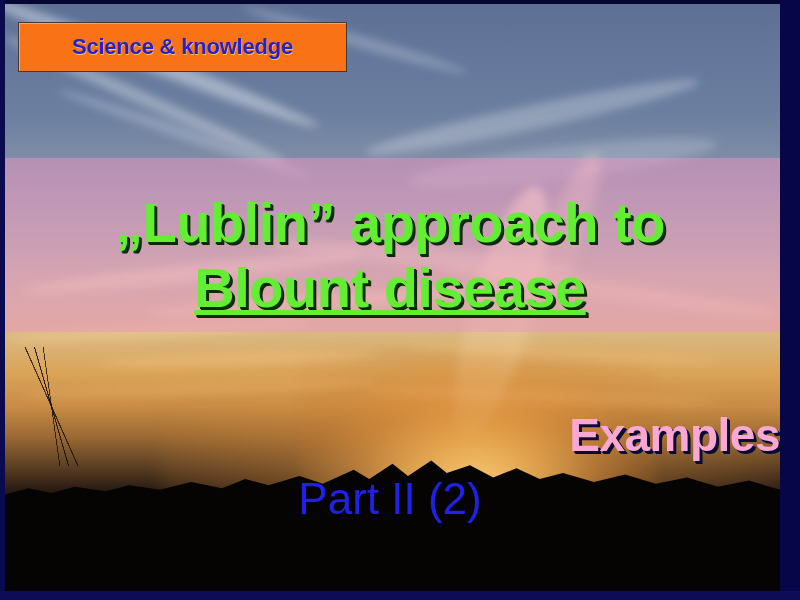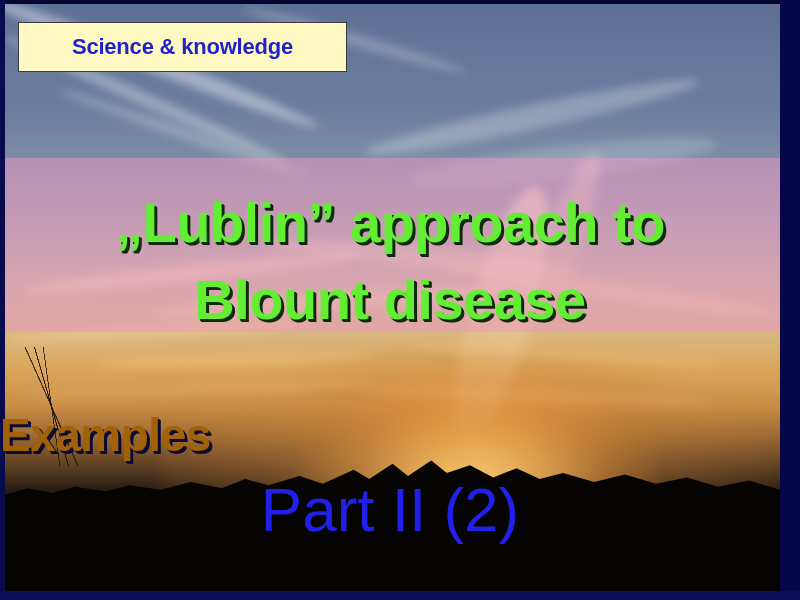--- a/index.html
+++ b/index.html
@@ -208,21 +208,21 @@
     mix-blend-mode: normal;
   }
 
   
   .tag-box {
     position: absolute;
     left: 18px;
     top: 22px;
     width: 327px;
     height: 48px;
-    background: #fef9c3;
+    background: #f97316;
     border: 1px solid #3b3b3b;
     box-shadow: 1px 1px 0 rgba(255,255,255,0.35) inset;
     display: flex;
     align-items: center;
     justify-content: center;
   }
   .tag-text {
     color: #2222cc;
     font-size: 22px;
     font-weight: bold;
@@ -244,47 +244,47 @@
     color: #63ee33;
     font-size: 56px;
     font-weight: bold;
     letter-spacing: -0.5px;
     text-shadow:
       3px 3px 0 #0d2a08,
       2px 2px 0 #11330a;
     white-space: nowrap;
     margin-top: 16px;
   }
-  .title-line.l2 { margin-top: 20px; }
+  .title-line.l2 { margin-top: 8px; text-decoration: underline; }
 
   
   .examples {
     position: absolute;
     left: 0;
     top: 408px;
     width: 780px;
-    text-align: left;
-    color: #a16207;
+    text-align: right;
+    color: #f9a8d4;
     font-size: 46px;
     font-weight: bold;
     letter-spacing: -0.5px;
     text-shadow:
       3px 3px 0 #0a0a35,
       2px 2px 0 #0d0d40;
   }
 
   
   .part {
     position: absolute;
     left: 0;
     top: 474px;
     width: 780px;
     text-align: center;
     color: #2020e8;
-    font-size: 62px;
+    font-size: 44px;
     font-weight: normal;
     letter-spacing: 0px;
   }
 </style>
 </head>
 <body>
 
 <div class="slide">
 
   <div class="photo">

